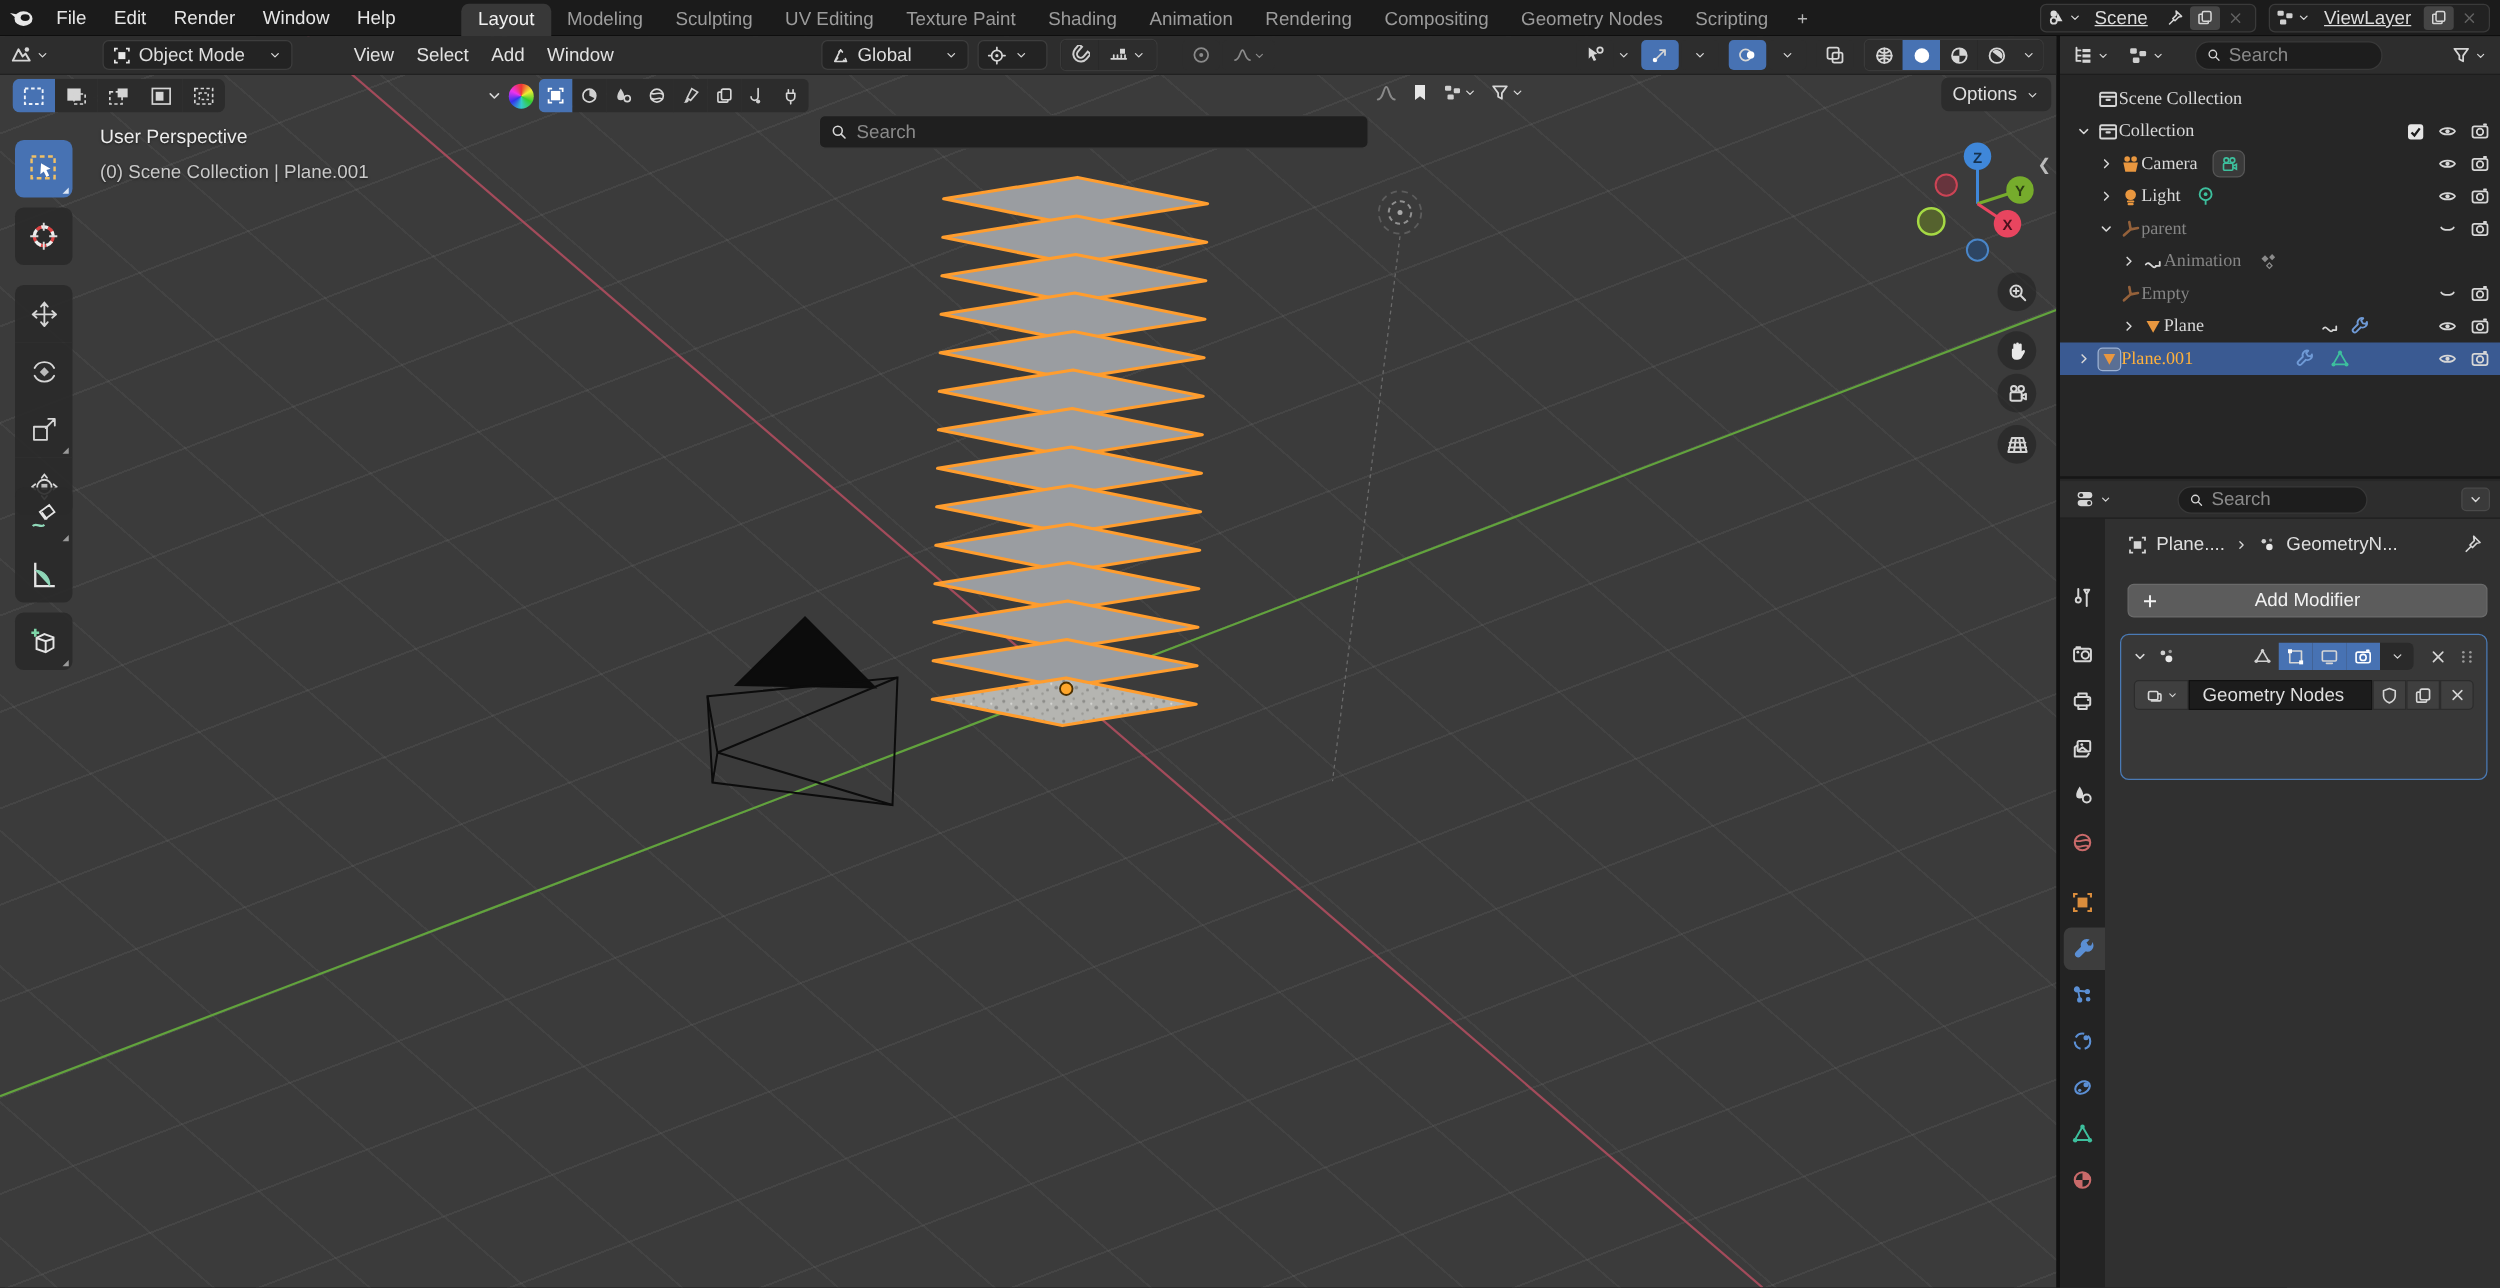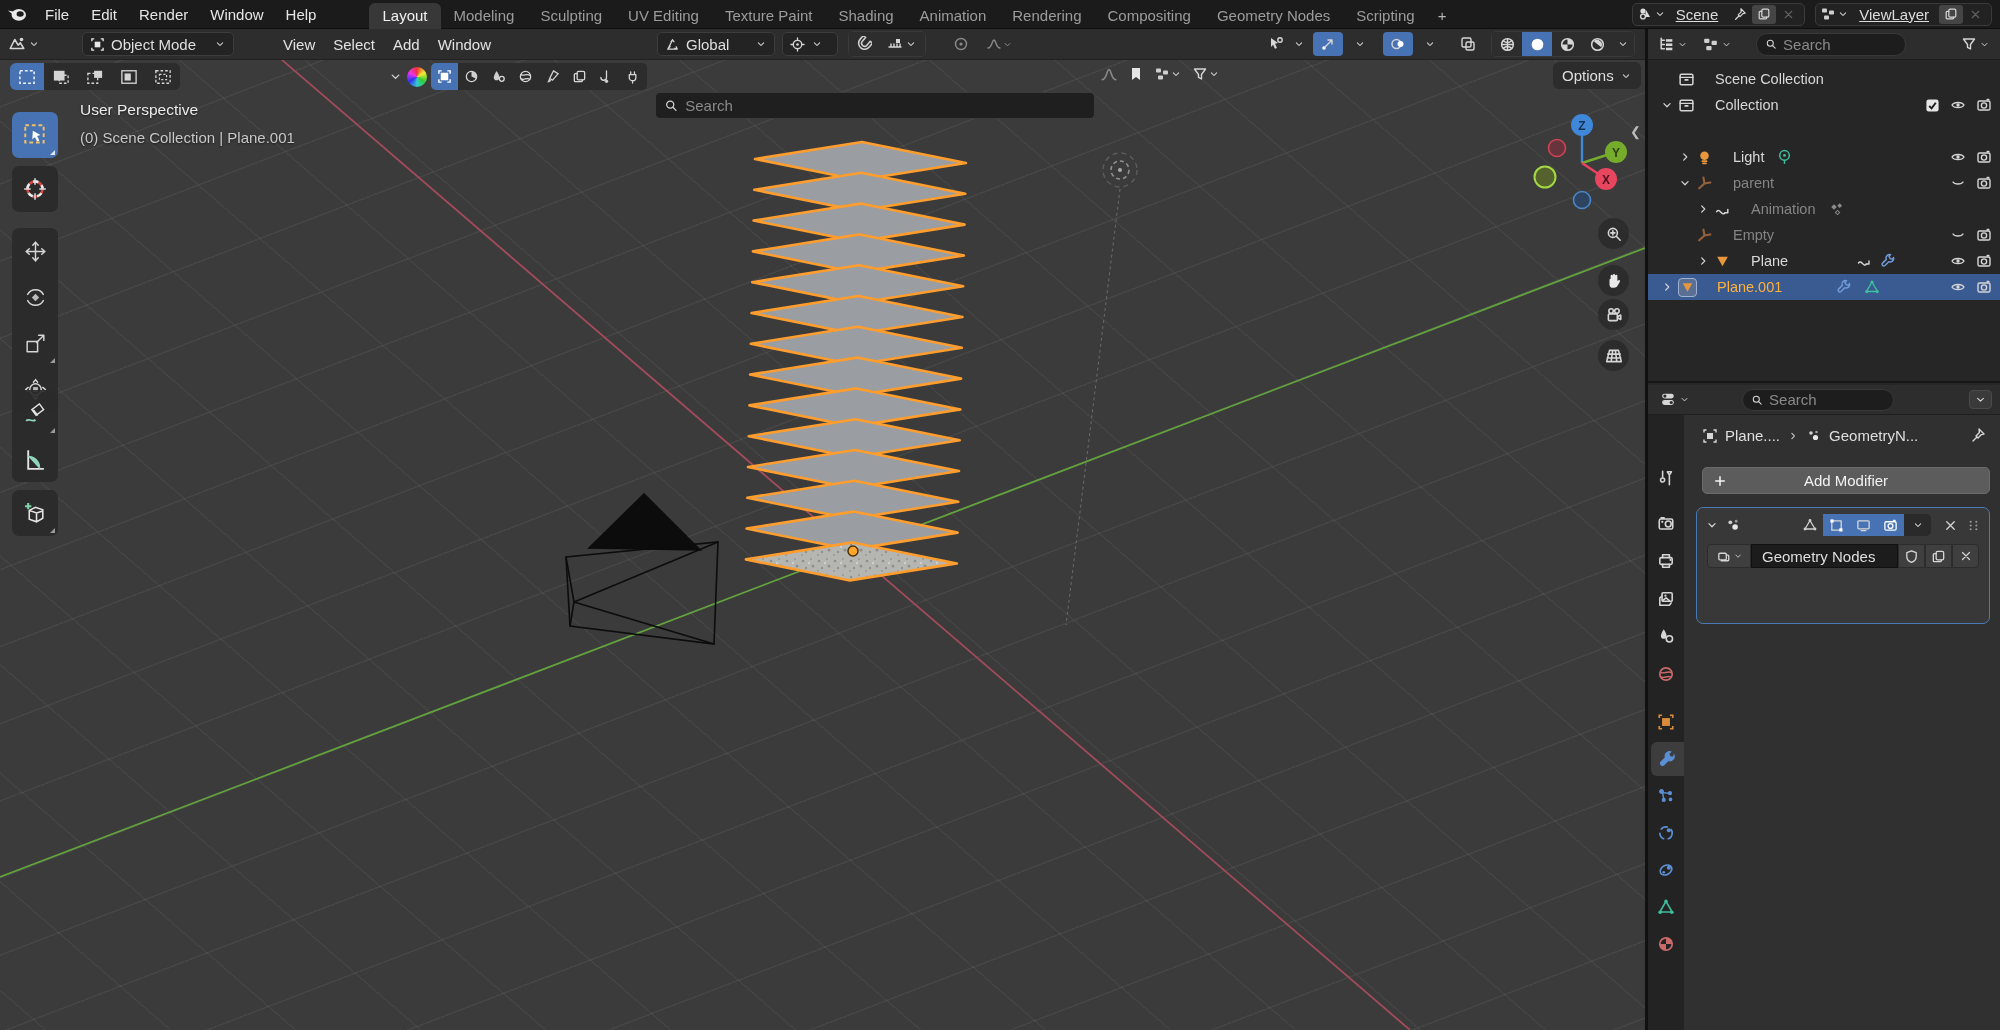--- a/index.html
+++ b/index.html
@@ -54,21 +54,21 @@
   .navbtn { width:31px; height:31px; border-radius:50%; background:rgba(40,40,40,.75); display:flex; align-items:center; justify-content:center; }
 
   
   #rightpanel { left:1648px; top:29px; width:352px; height:1001px; background:#262626; }
   #outliner { left:0; top:0; width:352px; height:354px; position:absolute; border-bottom:2px solid #161616; }
   #ol-header { height:31px; background:#2d2d2d; display:flex; align-items:center; padding:0 6px; gap:6px; border-bottom:1px solid #1d1d1d; }
   .hdr-btn { display:flex; align-items:center; gap:2px; padding:2px 4px; border-radius:4px; }
   #ol-search { width:150px; height:23px; background:#1d1d1d; border:1px solid #383838; border-radius:11px; display:flex; align-items:center; gap:6px; padding:0 8px; }
   .olrow { position:absolute; left:0; width:352px; height:26px; display:flex; align-items:center; font-size:14.5px; color:#d8d8d8; }
   .olrow.sel { background:#3a5a92; }
-  .olrow .nm { margin-left:20px; }
+  .olrow .nm { margin-left:0;font-family:Liberation Serif, serif; }
   .dim { color:#858585; }
   .orangetxt { color:#ffb13c; }
   .rr { position:absolute; display:flex; gap:9px; align-items:center; }
 
   #props { left:0; top:356px; width:352px; height:645px; position:absolute; background:#303030; }
   #pr-header { height:30px; background:#2d2d2d; display:flex; align-items:center; padding:0 8px; border-bottom:1px solid #1f1f1f; }
   #pr-search { width:152px; height:22px; background:#1d1d1d; border:1px solid #383838; border-radius:11px; display:flex; align-items:center; gap:6px; padding:0 8px; }
   #tabstrip { position:absolute; left:0; top:30px; width:36px; height:615px; background:#232323; }
   .ptab { position:absolute; left:0; width:36px; height:34px; display:flex; align-items:center; justify-content:center; }
   .ptab.on { background:#3d3d3d; border-radius:6px 0 0 6px; left:3px; width:33px; }
@@ -788,20 +788,47 @@
       <span style="margin-left:4px; display:flex;">
           <svg width="17" height="17" viewBox="0 0 16 16">
             <use href="#i-box"></use>
           </svg>
         </span>
       <span class="nm">Collection</span>
       <span class="rr" style="right:8px; gap:10px;">
         <svg width="15" height="15" viewBox="0 0 16 16">
             <use href="#i-check"></use>
           </svg>
+        <svg width="16" height="16" viewBox="0 0 16 16">
+            <use href="#i-eye"></use>
+          </svg>
+        <svg width="16" height="16" viewBox="0 0 16 16">
+            <use href="#i-camR"></use>
+          </svg>
+      </span>
+    </div>
+    <div class="olrow" style="top:89px">
+      <svg class="ic" width="14" height="14" viewBox="0 0 16 16" style="margin-left:30px">
+          <use href="#i-chevR"></use>
+        </svg>
+      <span style="margin-left:4px; display:flex;">
+          <svg width="17" height="17" viewBox="0 0 16 16">
+            <use href="#i-camobj"></use>
+          </svg>
+        </span>
+      <span class="nm">Camera</span>
+      <span style="margin-left:12px; width:26px; height:22px; background:#3a3a3a; border:1px solid #555; border-radius:6px; display:flex; align-items:center; justify-content:center;">
+        <svg width="15" height="15" viewBox="0 0 16 16">
+            <circle cx="5.4" cy="4.5" r="2" fill="none" stroke="#3dbf9d" stroke-width="1.4"></circle>
+            <circle cx="10.6" cy="4.5" r="2" fill="none" stroke="#3dbf9d" stroke-width="1.4"></circle>
+            <rect x="3" y="7" width="8" height="6" rx="1" fill="none" stroke="#3dbf9d" stroke-width="1.4"></rect>
+            <path d="M11 9.5l3-1.5v4l-3-1.5" fill="none" stroke="#3dbf9d" stroke-width="1.4"></path>
+          </svg>
+      </span>
+      <span class="rr" style="right:8px; gap:10px;">
         <svg width="16" height="16" viewBox="0 0 16 16">
             <use href="#i-eye"></use>
           </svg>
         <svg width="16" height="16" viewBox="0 0 16 16">
             <use href="#i-camR"></use>
           </svg>
       </span>
     </div>
     <div class="olrow" style="top:115px">
       <svg class="ic" width="14" height="14" viewBox="0 0 16 16" style="margin-left:30px">

